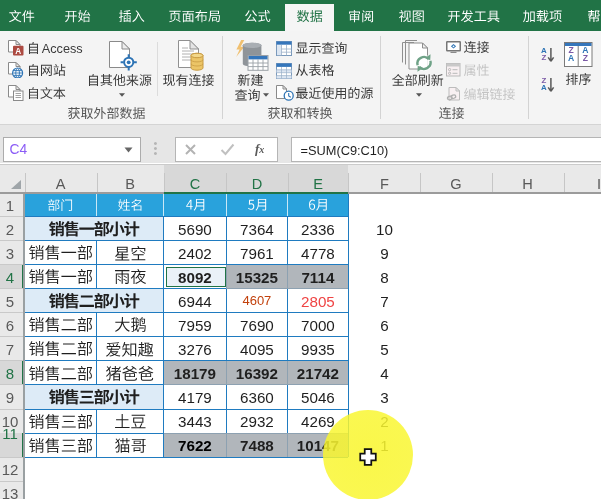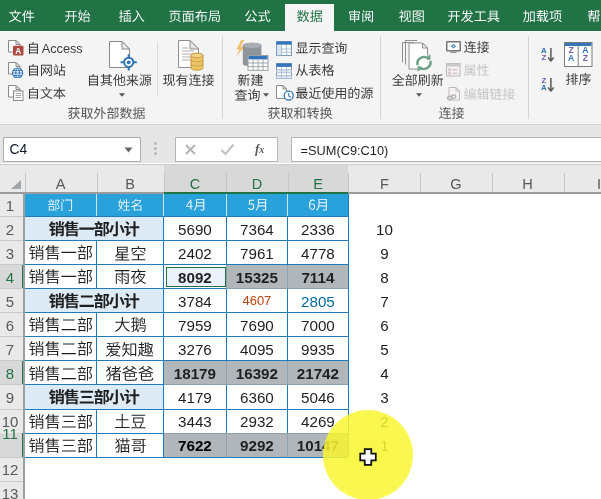--- a/index.html
+++ b/index.html
@@ -227,21 +227,21 @@
     <rect x="1" y="1" width="26.5" height="3" fill="#3576bb"></rect>
     <path d="M14.2 4 V24.5" stroke="#7a7a7a"></path>
     <text x="7" y="11" font-size="8.6" font-weight="bold" fill="#7b5aa6" text-anchor="middle" font-family="Liberation Sans">Z</text>
     <text x="7" y="18.6" font-size="8.6" font-weight="bold" fill="#2e74b5" text-anchor="middle" font-family="Liberation Sans">A</text>
     <text x="21.3" y="11" font-size="8.6" font-weight="bold" fill="#2e74b5" text-anchor="middle" font-family="Liberation Sans">A</text>
     <text x="21.3" y="18.6" font-size="8.6" font-weight="bold" fill="#7b5aa6" text-anchor="middle" font-family="Liberation Sans">Z</text>
   </svg>
 <div style="position:absolute;left:0.0px;top:124.7px;width:601.0px;height:38.8px;background:#e6e6e6;"></div>
 <div style="position:absolute;left:0.0px;top:163.5px;width:601.0px;height:1.2px;background:#cbcbcb;"></div>
 <div style="position:absolute;left:3.0px;top:137.0px;width:138.0px;height:25.0px;background:#fff;border:1px solid #acacac"></div>
-<div style="position:absolute;left:9.5px;top:142px;font-size:13.8px;color:#0f172a;font-family:'Liberation Sans'">C4</div>
+<div style="position:absolute;left:9.5px;top:142px;font-size:13.8px;color:#8b5cf6;font-family:'Liberation Sans'">C4</div>
 <svg style="position:absolute;left:124px;top:146.5px" width="9" height="6" viewBox="0 0 9 6">
     <path d="M0.5 0.5 L8.5 0.5 L4.5 5.5 Z" fill="#666"></path>
   </svg>
 <div style="position:absolute;left:153.5px;top:141px;color:#b5b5b5;font-size:11px;letter-spacing:0;line-height:5px;font-family:'Liberation Sans'">•<br>•<br>•</div>
 <div style="position:absolute;left:175.0px;top:137.0px;width:102.5px;height:25.0px;background:#fff;border:1px solid #b5b5b5"></div>
 <svg style="position:absolute;left:184px;top:143px" width="13" height="13" viewBox="0 0 13 13">
     <path d="M2 2 L11 11 M11 2 L2 11" stroke="#b3b3b3" stroke-width="2" fill="none"></path>
   </svg>
 <svg style="position:absolute;left:220px;top:143px" width="15" height="13" viewBox="0 0 15 13">
     <path d="M1.5 7 L5.5 11 L13.5 1.5" stroke="#c0c0c0" stroke-width="2" fill="none"></path>
@@ -409,40 +409,40 @@
   </svg>
 <div style="position:absolute;left:194.9px;top:228.8px;transform:translate(-50%,-50%);font-size:15.2px;font-weight:normal;color:#1f1f1f;white-space:nowrap;font-family:'Liberation Sans',sans-serif">5690</div>
 <div style="position:absolute;left:256.9px;top:228.8px;transform:translate(-50%,-50%);font-size:15.2px;font-weight:normal;color:#1f1f1f;white-space:nowrap;font-family:'Liberation Sans',sans-serif">7364</div>
 <div style="position:absolute;left:317.9px;top:228.8px;transform:translate(-50%,-50%);font-size:15.2px;font-weight:normal;color:#1f1f1f;white-space:nowrap;font-family:'Liberation Sans',sans-serif">2336</div>
 <div style="position:absolute;left:194.9px;top:252.8px;transform:translate(-50%,-50%);font-size:15.2px;font-weight:normal;color:#1f1f1f;white-space:nowrap;font-family:'Liberation Sans',sans-serif">2402</div>
 <div style="position:absolute;left:256.9px;top:252.8px;transform:translate(-50%,-50%);font-size:15.2px;font-weight:normal;color:#1f1f1f;white-space:nowrap;font-family:'Liberation Sans',sans-serif">7961</div>
 <div style="position:absolute;left:317.9px;top:252.8px;transform:translate(-50%,-50%);font-size:15.2px;font-weight:normal;color:#1f1f1f;white-space:nowrap;font-family:'Liberation Sans',sans-serif">4778</div>
 <div style="position:absolute;left:194.9px;top:276.9px;transform:translate(-50%,-50%);font-size:15.2px;font-weight:bold;color:#1f1f1f;white-space:nowrap;font-family:'Liberation Sans',sans-serif">8092</div>
 <div style="position:absolute;left:256.9px;top:276.9px;transform:translate(-50%,-50%);font-size:15.2px;font-weight:bold;color:#1f1f1f;white-space:nowrap;font-family:'Liberation Sans',sans-serif">15325</div>
 <div style="position:absolute;left:317.9px;top:276.9px;transform:translate(-50%,-50%);font-size:15.2px;font-weight:bold;color:#1f1f1f;white-space:nowrap;font-family:'Liberation Sans',sans-serif">7114</div>
-<div style="position:absolute;left:194.9px;top:300.9px;transform:translate(-50%,-50%);font-size:15.2px;font-weight:normal;color:#1f1f1f;white-space:nowrap;font-family:'Liberation Sans',sans-serif">3784</div>
+<div style="position:absolute;left:194.9px;top:300.9px;transform:translate(-50%,-50%);font-size:15.2px;font-weight:normal;color:#1f1f1f;white-space:nowrap;font-family:'Liberation Sans',sans-serif">6944</div>
 <div style="position:absolute;left:256.9px;top:300px;transform:translate(-50%,-50%);font-size:13px;font-weight:normal;color:#c2410c;white-space:nowrap;font-family:'Liberation Sans',sans-serif">4607</div>
-<div style="position:absolute;left:317.9px;top:300.9px;transform:translate(-50%,-50%);font-size:15.2px;font-weight:normal;color:#0369a1;white-space:nowrap;font-family:'Liberation Sans',sans-serif">2805</div>
+<div style="position:absolute;left:317.9px;top:300.9px;transform:translate(-50%,-50%);font-size:15.2px;font-weight:normal;color:#ef4444;white-space:nowrap;font-family:'Liberation Sans',sans-serif">2805</div>
 <div style="position:absolute;left:194.9px;top:324.9px;transform:translate(-50%,-50%);font-size:15.2px;font-weight:normal;color:#1f1f1f;white-space:nowrap;font-family:'Liberation Sans',sans-serif">7959</div>
 <div style="position:absolute;left:256.9px;top:324.9px;transform:translate(-50%,-50%);font-size:15.2px;font-weight:normal;color:#1f1f1f;white-space:nowrap;font-family:'Liberation Sans',sans-serif">7690</div>
 <div style="position:absolute;left:317.9px;top:324.9px;transform:translate(-50%,-50%);font-size:15.2px;font-weight:normal;color:#1f1f1f;white-space:nowrap;font-family:'Liberation Sans',sans-serif">7000</div>
 <div style="position:absolute;left:194.9px;top:348.9px;transform:translate(-50%,-50%);font-size:15.2px;font-weight:normal;color:#1f1f1f;white-space:nowrap;font-family:'Liberation Sans',sans-serif">3276</div>
 <div style="position:absolute;left:256.9px;top:348.9px;transform:translate(-50%,-50%);font-size:15.2px;font-weight:normal;color:#1f1f1f;white-space:nowrap;font-family:'Liberation Sans',sans-serif">4095</div>
 <div style="position:absolute;left:317.9px;top:348.9px;transform:translate(-50%,-50%);font-size:15.2px;font-weight:normal;color:#1f1f1f;white-space:nowrap;font-family:'Liberation Sans',sans-serif">9935</div>
 <div style="position:absolute;left:194.9px;top:372.9px;transform:translate(-50%,-50%);font-size:15.2px;font-weight:bold;color:#1f1f1f;white-space:nowrap;font-family:'Liberation Sans',sans-serif">18179</div>
 <div style="position:absolute;left:256.9px;top:372.9px;transform:translate(-50%,-50%);font-size:15.2px;font-weight:bold;color:#1f1f1f;white-space:nowrap;font-family:'Liberation Sans',sans-serif">16392</div>
 <div style="position:absolute;left:317.9px;top:372.9px;transform:translate(-50%,-50%);font-size:15.2px;font-weight:bold;color:#1f1f1f;white-space:nowrap;font-family:'Liberation Sans',sans-serif">21742</div>
 <div style="position:absolute;left:194.9px;top:397.0px;transform:translate(-50%,-50%);font-size:15.2px;font-weight:normal;color:#1f1f1f;white-space:nowrap;font-family:'Liberation Sans',sans-serif">4179</div>
 <div style="position:absolute;left:256.9px;top:397.0px;transform:translate(-50%,-50%);font-size:15.2px;font-weight:normal;color:#1f1f1f;white-space:nowrap;font-family:'Liberation Sans',sans-serif">6360</div>
 <div style="position:absolute;left:317.9px;top:397.0px;transform:translate(-50%,-50%);font-size:15.2px;font-weight:normal;color:#1f1f1f;white-space:nowrap;font-family:'Liberation Sans',sans-serif">5046</div>
 <div style="position:absolute;left:194.9px;top:421.0px;transform:translate(-50%,-50%);font-size:15.2px;font-weight:normal;color:#1f1f1f;white-space:nowrap;font-family:'Liberation Sans',sans-serif">3443</div>
 <div style="position:absolute;left:256.9px;top:421.0px;transform:translate(-50%,-50%);font-size:15.2px;font-weight:normal;color:#1f1f1f;white-space:nowrap;font-family:'Liberation Sans',sans-serif">2932</div>
 <div style="position:absolute;left:317.9px;top:421.0px;transform:translate(-50%,-50%);font-size:15.2px;font-weight:normal;color:#1f1f1f;white-space:nowrap;font-family:'Liberation Sans',sans-serif">4269</div>
 <div style="position:absolute;left:194.9px;top:445.0px;transform:translate(-50%,-50%);font-size:15.2px;font-weight:bold;color:#000000;white-space:nowrap;font-family:'Liberation Sans',sans-serif">7622</div>
-<div style="position:absolute;left:256.9px;top:445.0px;transform:translate(-50%,-50%);font-size:15.2px;font-weight:bold;color:#1f1f1f;white-space:nowrap;font-family:'Liberation Sans',sans-serif">9292</div>
+<div style="position:absolute;left:256.9px;top:445.0px;transform:translate(-50%,-50%);font-size:15.2px;font-weight:bold;color:#1f1f1f;white-space:nowrap;font-family:'Liberation Sans',sans-serif">7488</div>
 <div style="position:absolute;left:317.9px;top:445.0px;transform:translate(-50%,-50%);font-size:15.2px;font-weight:bold;color:#1f1f1f;white-space:nowrap;font-family:'Liberation Sans',sans-serif">10147</div>
 <div style="position:absolute;left:384.4px;top:228.8px;transform:translate(-50%,-50%);font-size:15.2px;font-weight:normal;color:#1f1f1f;white-space:nowrap;font-family:'Liberation Sans',sans-serif">10</div>
 <div style="position:absolute;left:384.4px;top:252.8px;transform:translate(-50%,-50%);font-size:15.2px;font-weight:normal;color:#1f1f1f;white-space:nowrap;font-family:'Liberation Sans',sans-serif">9</div>
 <div style="position:absolute;left:384.4px;top:276.9px;transform:translate(-50%,-50%);font-size:15.2px;font-weight:normal;color:#1f1f1f;white-space:nowrap;font-family:'Liberation Sans',sans-serif">8</div>
 <div style="position:absolute;left:384.4px;top:300.9px;transform:translate(-50%,-50%);font-size:15.2px;font-weight:normal;color:#1f1f1f;white-space:nowrap;font-family:'Liberation Sans',sans-serif">7</div>
 <div style="position:absolute;left:384.4px;top:324.9px;transform:translate(-50%,-50%);font-size:15.2px;font-weight:normal;color:#1f1f1f;white-space:nowrap;font-family:'Liberation Sans',sans-serif">6</div>
 <div style="position:absolute;left:384.4px;top:348.9px;transform:translate(-50%,-50%);font-size:15.2px;font-weight:normal;color:#1f1f1f;white-space:nowrap;font-family:'Liberation Sans',sans-serif">5</div>
 <div style="position:absolute;left:384.4px;top:372.9px;transform:translate(-50%,-50%);font-size:15.2px;font-weight:normal;color:#1f1f1f;white-space:nowrap;font-family:'Liberation Sans',sans-serif">4</div>
 <div style="position:absolute;left:384.4px;top:397.0px;transform:translate(-50%,-50%);font-size:15.2px;font-weight:normal;color:#1f1f1f;white-space:nowrap;font-family:'Liberation Sans',sans-serif">3</div>
 <div style="position:absolute;left:384.4px;top:421.0px;transform:translate(-50%,-50%);font-size:15.2px;font-weight:normal;color:#1f1f1f;white-space:nowrap;font-family:'Liberation Sans',sans-serif">2</div>

